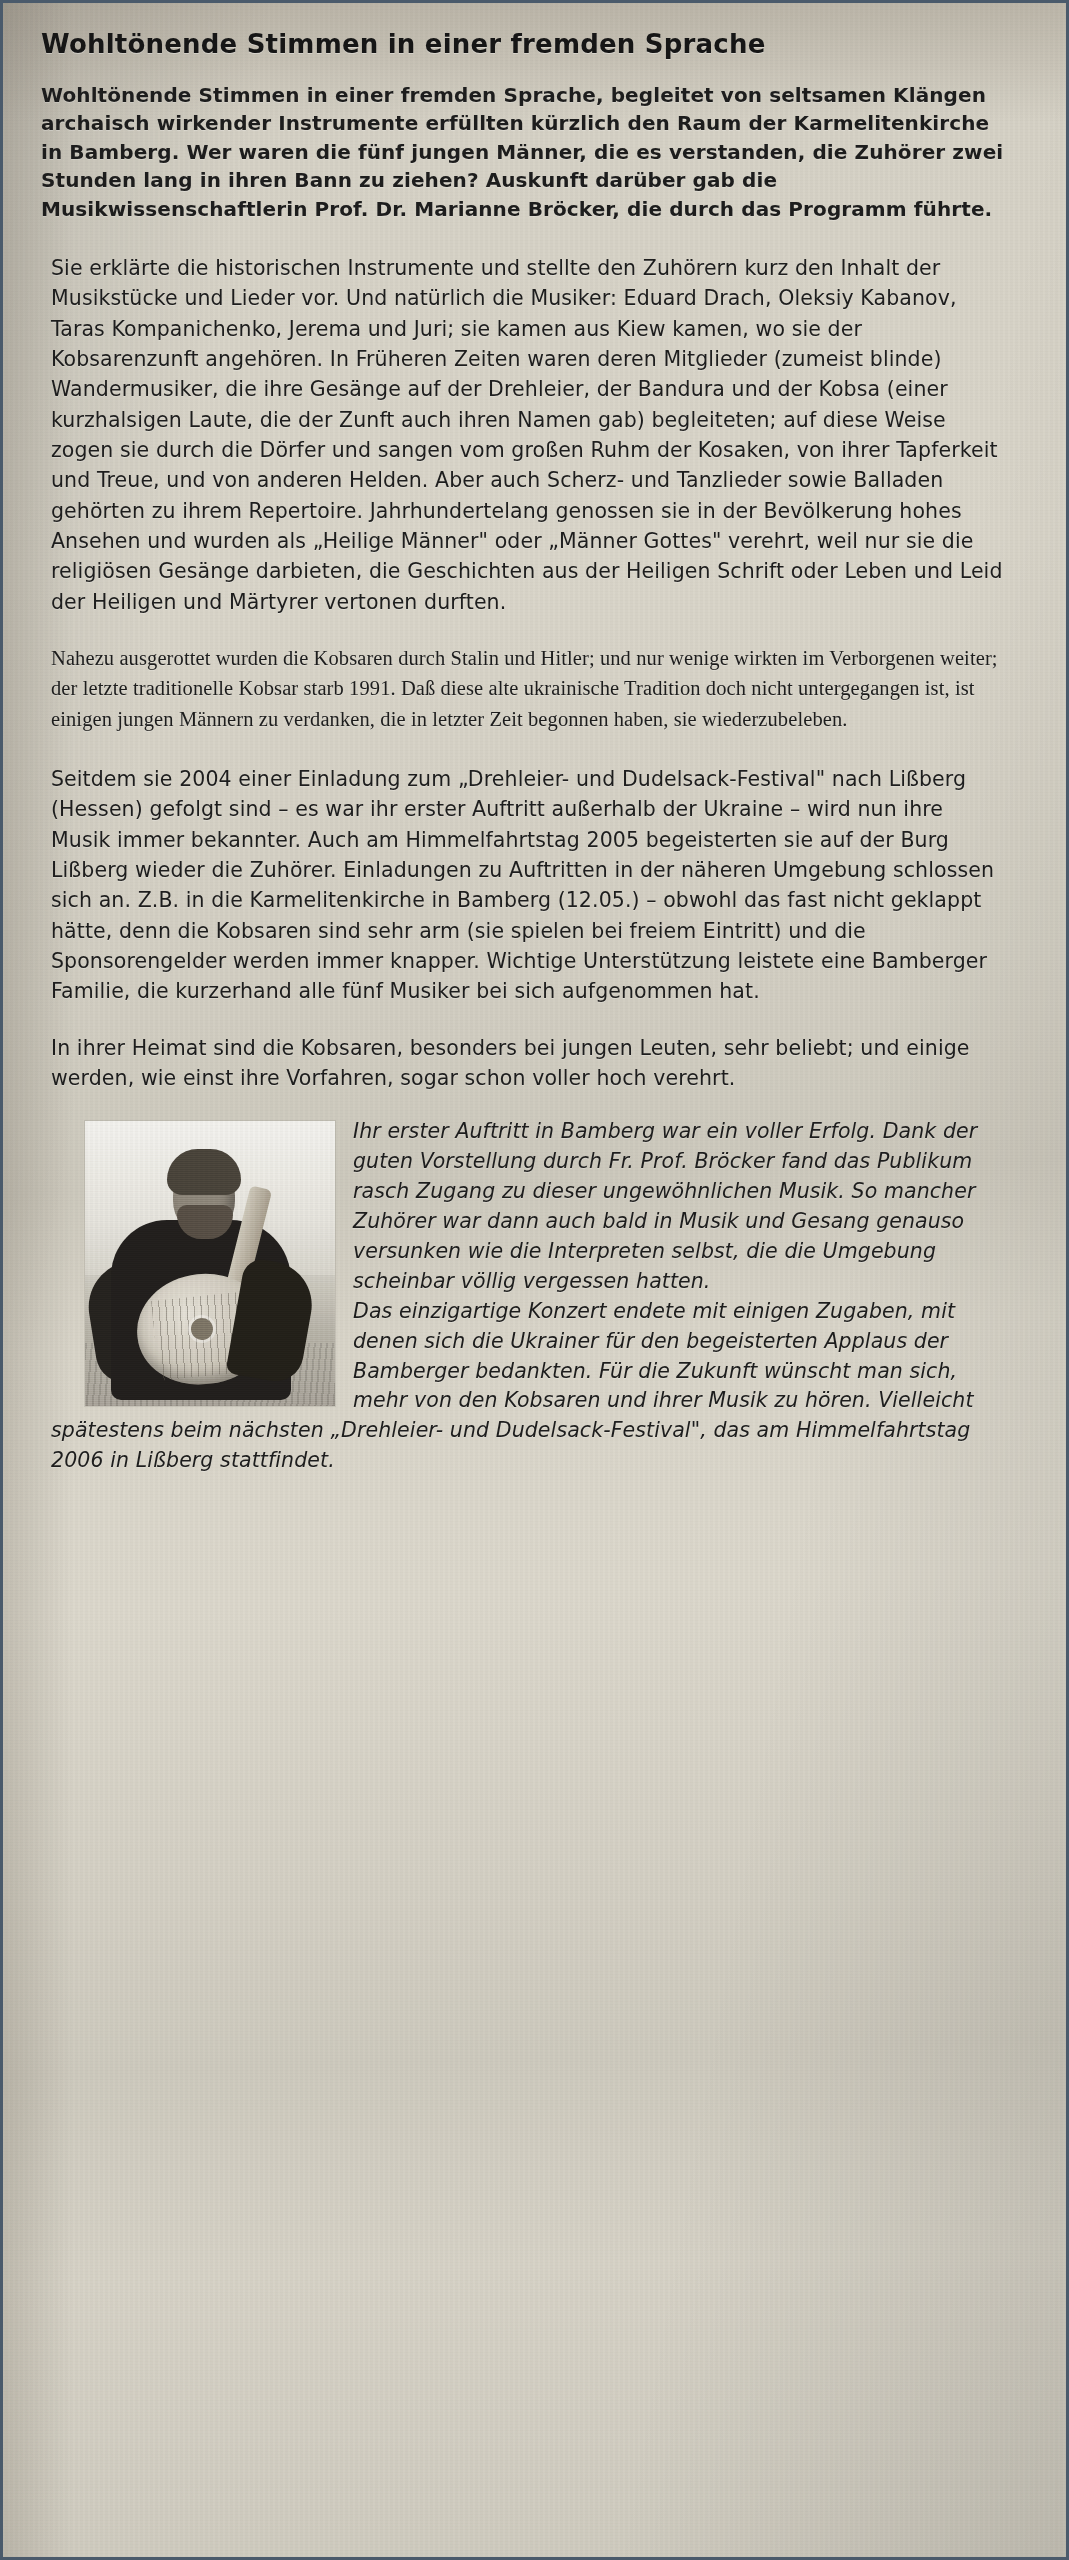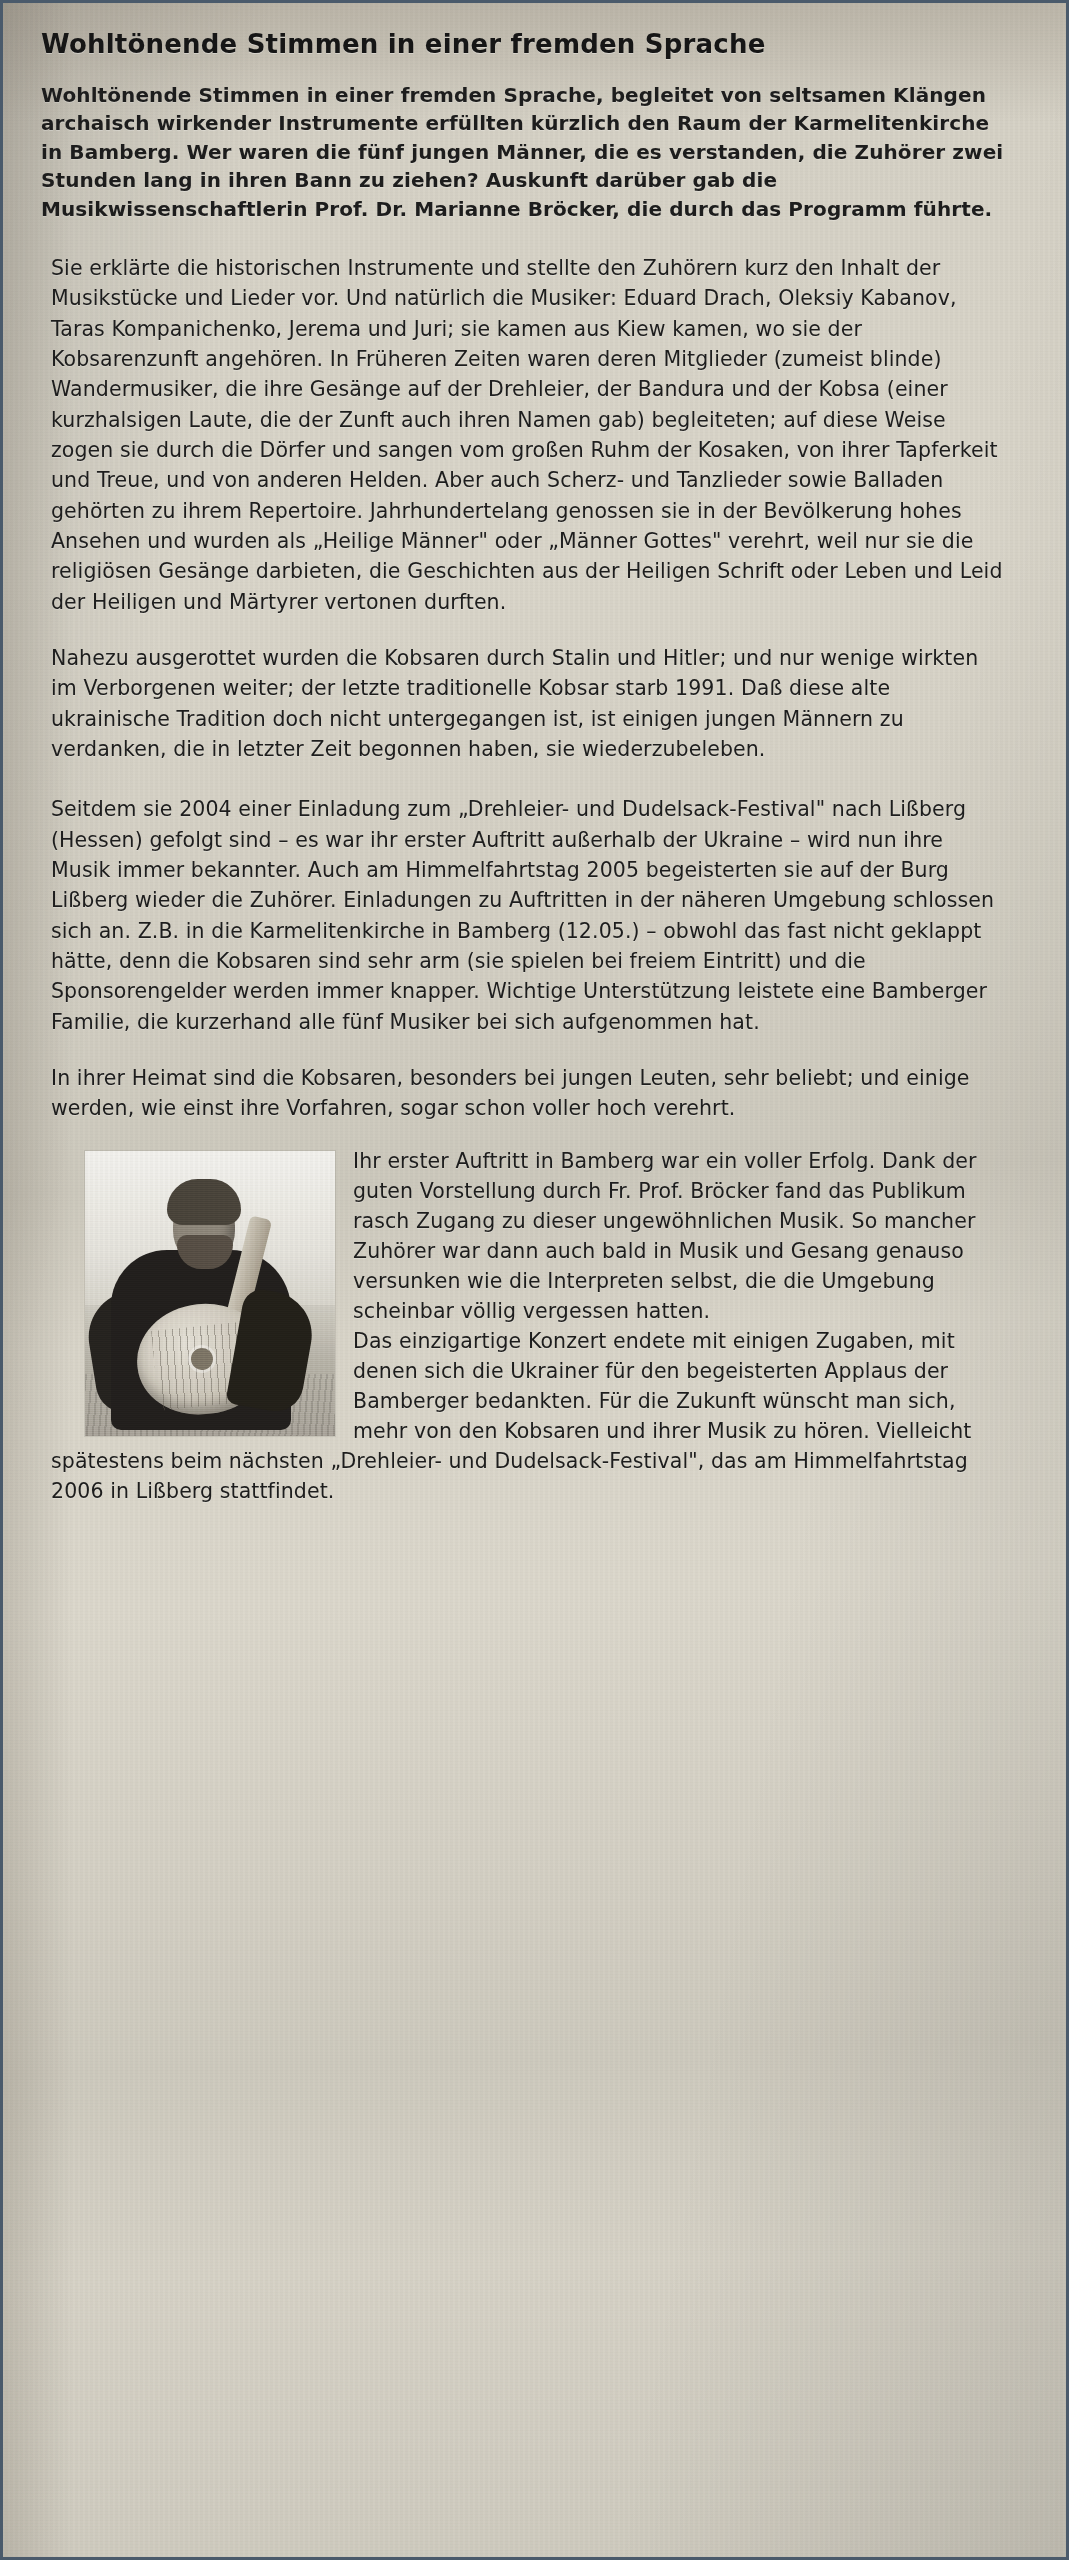--- a/index.html
+++ b/index.html
@@ -75,28 +75,29 @@
     margin: 0 8px 30px 4px;
   }
   .body-text {
     font-size: 20.5px;
     line-height: 1.48;
     letter-spacing: 0.1px;
     margin-left: 14px;
     margin-right: 18px;
   }
   .para-2 { margin-bottom: 26px; }
-  .para-3 { margin-bottom: 30px; }
+  .para-3 { margin-bottom: 30px; font-family: Liberation Serif, serif; }
   .para-4 { margin-bottom: 26px; }
   .para-5 { margin-bottom: 24px; }
 
   .photo-block {
     position: relative;
     margin-left: 14px;
     margin-right: 18px;
+    font-style: italic;
   }
   .photo {
     float: left;
     width: 250px;
     height: 285px;
     margin: 4px 18px 6px 34px;
     position: relative;
     background: linear-gradient(160deg, #efeeea 0%, #dedbd3 30%, #c9c6bd 65%, #b7b3aa 100%);
     overflow: hidden;
     box-shadow: 0 0 0 1px rgba(0,0,0,0.08);

